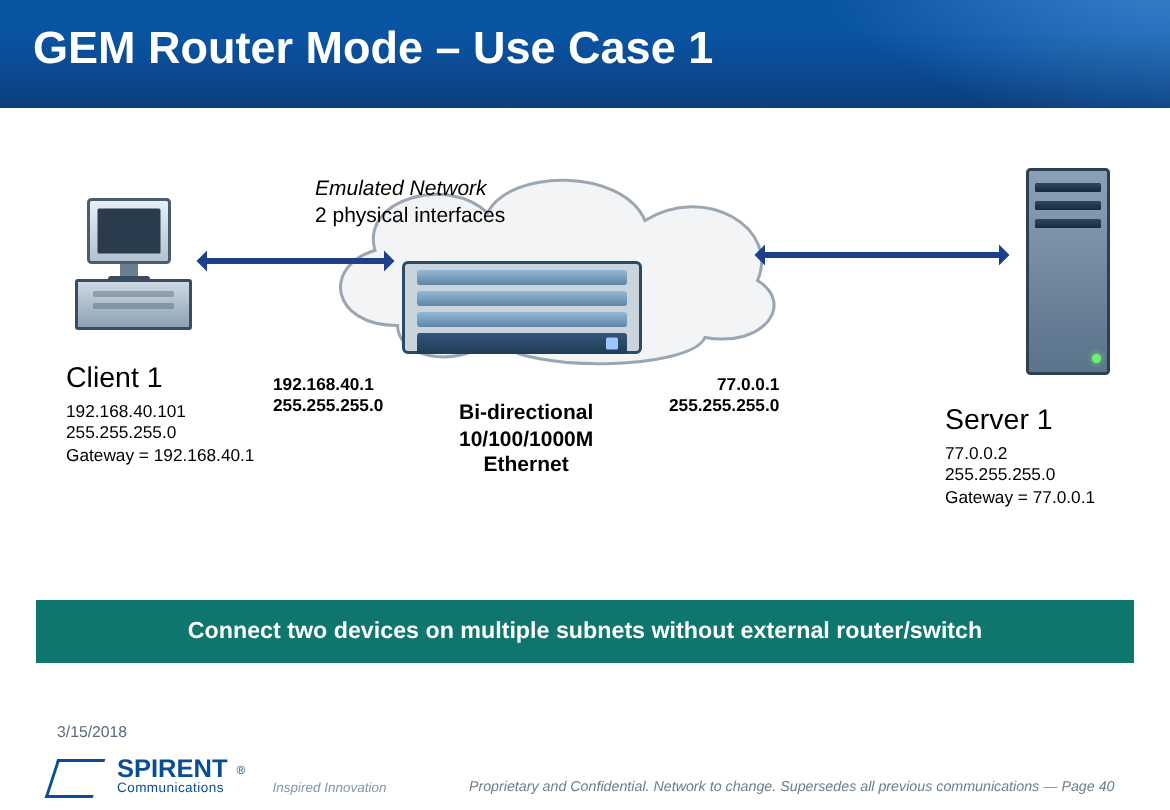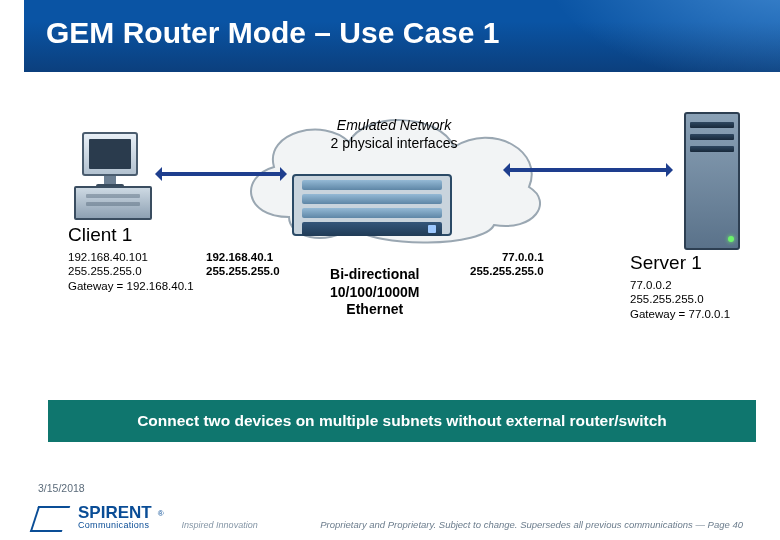--- a/index.html
+++ b/index.html
@@ -1,17 +1,17 @@
 <!DOCTYPE html>
 <html><head>
 <meta charset="utf-8">
 <style>
   * { box-sizing: border-box; margin: 0; padding: 0; }
   html, body { width: 780px; height: 540px; font-family: Arial, Helvetica, sans-serif; background: #fff; overflow: hidden; }
-  .slide { position: relative; width: 780px; height: 540px; padding-left: 24px; }
+  .slide { position: relative; width: 780px; height: 540px; }
 
   
   .banner {
     height: 72px;
     background: linear-gradient(180deg, #0a54a4 0%, #0a54a4 30%, #0b3f7d 100%);
     position: relative;
     overflow: hidden;
   }
   .banner::after {
     content: "";
@@ -27,32 +27,32 @@
     font-weight: bold;
   }
 
   .stage { position: relative; height: 368px; }
 
   
   .client, .server { position:absolute; }
   .client { left: 44px; top: 60px; width:120px; }
   .server { right: 30px; top: 40px; width:120px; text-align:left; }
 
-  .dev-label { font-size: 19px; font-family: "Trebuchet MS", Arial, sans-serif; margin-top:2px; white-space:nowrap; }
+  .dev-label { font-size: 19px; font-family: "Trebuchet MS", Arial, sans-serif; margin-top:20px; white-space:nowrap; }
   .dev-info { font-size: 11.5px; line-height: 1.25; margin-top:4px; white-space:nowrap; }
 
   
   .cloud { position:absolute; left:210px; top:35px; width:320px; height:140px; }
   .cloud-shape {
     position:absolute; inset:0;
     filter: drop-shadow(0 0 0 rgba(0,0,0,0));
   }
   .em-label {
     position:absolute; left:0; right:0; top:10px;
-    text-align:center; font-size:14px; line-height:1.25; font-style:italic;
+    font-size:14px; line-height:1.25; font-style:italic;
     color:#000;
   }
   .em-label span:first-child { font-style: italic; }
   .em-label span:last-child { font-style: normal; }
 
   
   .emulator {
     position:absolute; left:268px; top:102px;
     width:160px; height:62px;
     background:#c9d4dd;
@@ -247,17 +247,17 @@
     <div class="logo">
       <div class="mark"></div>
       <div class="txt">
         <span class="t1">SPIRENT</span>
         <span class="t2">Communications</span>
       </div>
       <span class="reg">®</span>
       <span class="tag">Inspired Innovation</span>
     </div>
     <div class="legal">
-      <span>Proprietary and Proprietary.  Subject to change. Supersedes all previous communications — </span><span>Page 40</span>
+      <span>Proprietary and Confidential.  Network to change. Supersedes all previous communications — </span><span>Page 40</span>
     </div>
   </div>
 
 </div>
 
 </body></html>

